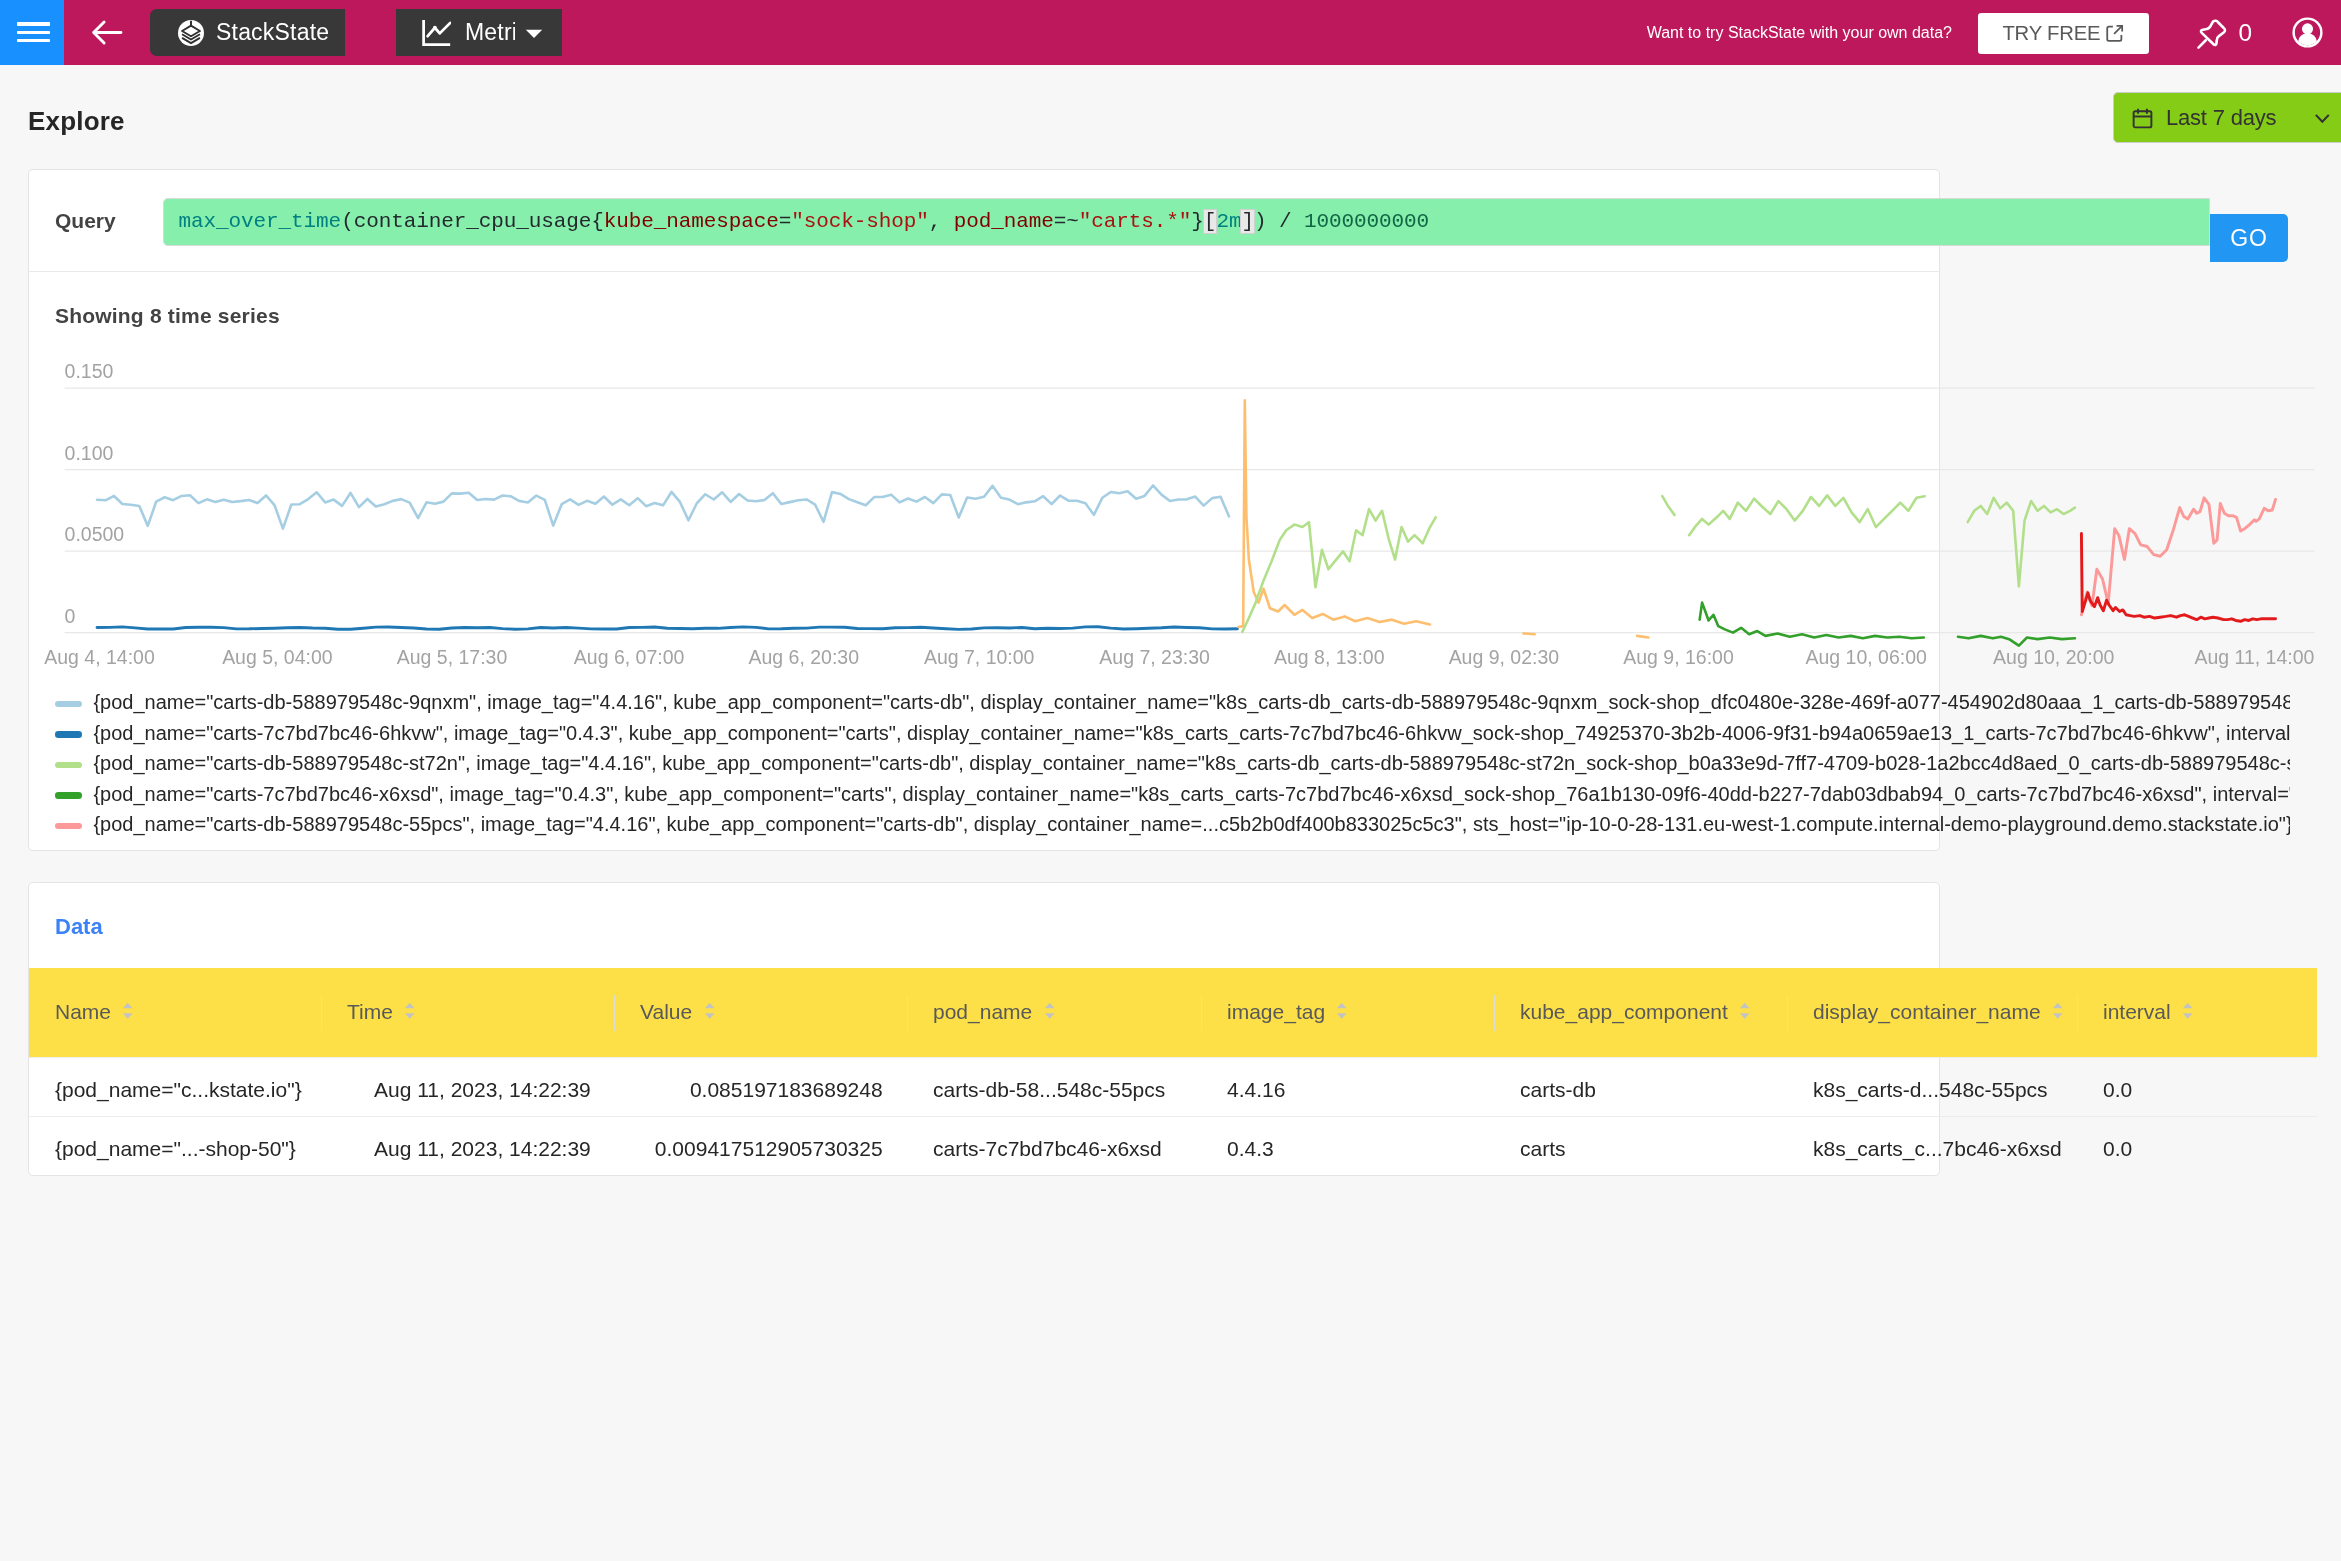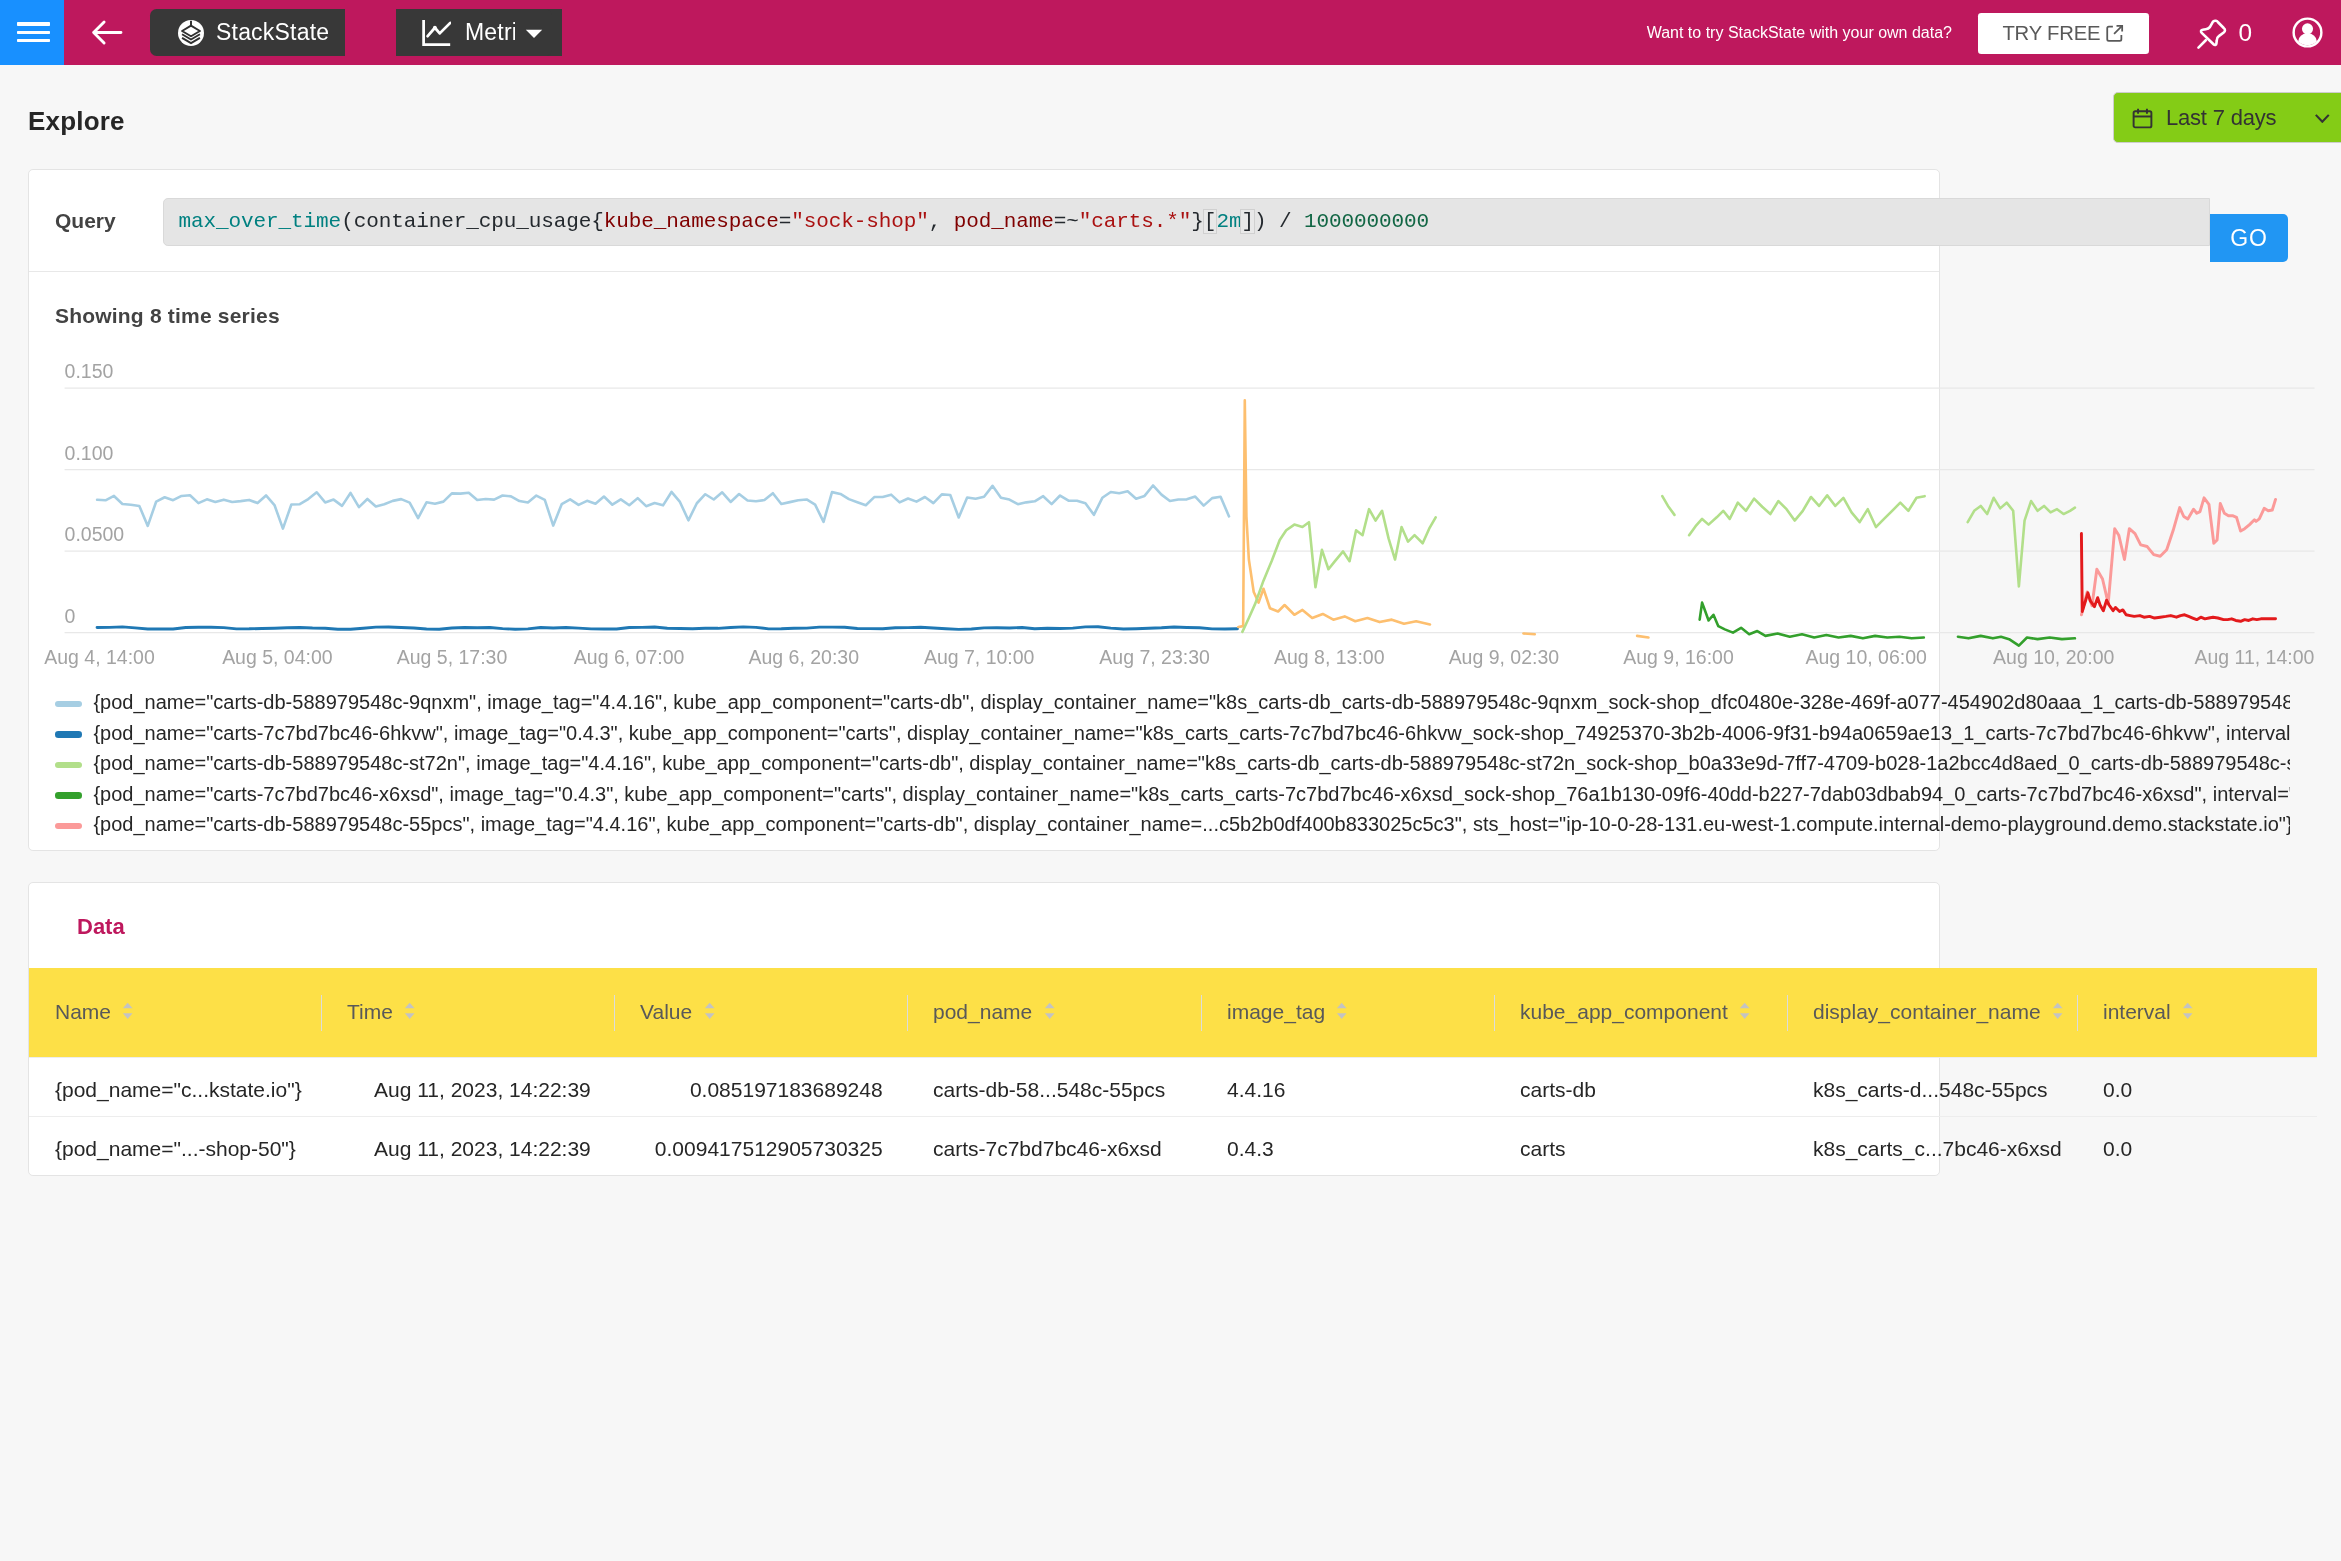--- a/index.html
+++ b/index.html
@@ -22,33 +22,33 @@
 .pagehead { position:relative; width:2342px; height:106px; }
 h1 { position:absolute; left:28px; top:41px; font-size:26px; color:#262626; letter-spacing:0.2px; }
 .daterange { position:absolute; left:2113px; top:27px; width:233px; height:51px; background:#84cc16; border:1.6px solid #cdcdcd; border-radius:4.9px; }
 .daterange .dtxt { position:absolute; left:52px; top:0; line-height:49px; font-size:22px; letter-spacing:-0.2px; color:#333; }
 
 .card { position:absolute; left:28px; width:1912px; background:#fff; border:0.8px solid #e4e4e4; border-radius:4.9px; }
 .card1 { top:169px; height:682px; }
 .card2 { top:882px; height:294px; }
 .queryrow { position:absolute; left:0; top:0; width:100%; height:102px; border-bottom:0.8px solid #e8e8e8; }
 .qlabel { position:absolute; left:26px; top:0; line-height:102px; font-size:21px; font-weight:bold; color:#434343; }
-.qinput { position:absolute; left:134px; top:28px; width:2047px; height:48px; border:0.8px solid #d9d9d9; border-radius:4.9px 0 0 4.9px; background:#e5e5e5; font-family:"Liberation Mono", monospace; font-size:21px; line-height:46px; white-space:nowrap; overflow:hidden; padding-left:14.6px; color:#24292e; letter-spacing:-0.1px; }
+.qinput { position:absolute; left:134px; top:28px; width:2047px; height:48px; border:0.8px solid #d9d9d9; border-radius:4.9px 0 0 4.9px; background:#86efac; font-family:"Liberation Mono", monospace; font-size:21px; line-height:46px; white-space:nowrap; overflow:hidden; padding-left:14.6px; color:#24292e; letter-spacing:-0.1px; }
 .gobtn { position:absolute; left:2181px; top:44px; width:78px; height:48px; background:#2196f3; border-radius:0 4.9px 4.9px 0; color:#fff; font-size:23px; line-height:48px; text-align:center; letter-spacing:0.8px; }
 .c-fn { color:#008080; } .c-lbl { color:#800000; } .c-str { color:#a11; } .c-num { color:#116644; }
 .c-brk { background:#e8e8e8; outline:0.8px solid #d0d0d0; }
 .charttitle { position:absolute; left:26px; top:134px; font-size:21px; font-weight:bold; color:#434343; letter-spacing:0.2px; }
 .chartsvg { position:absolute; left:0; top:102px; overflow:visible; }
 .axlab { font-size:24px; fill:#a3a3a3; }
 .legend { position:absolute; left:26px; top:517px; width:2235px; }
 .lrow { height:30.5px; line-height:30.5px; white-space:nowrap; overflow:hidden; }
 .ldash { display:inline-block; width:27px; height:6.5px; border-radius:3.3px; vertical-align:middle; margin-right:11.4px; margin-top:-3.3px; }
 .ltxt { font-size:20px; color:#262626; }
 
-.datatitle { position:absolute; left:26px; top:31px; font-size:22px; font-weight:bold; color:#be185d;margin-left:22px; }
+.datatitle { position:absolute; left:26px; top:31px; font-size:22px; font-weight:bold; color:#3b82f6; }
 table { position:absolute; left:0; top:85px; width:2287px; border-collapse:collapse; table-layout:fixed; }
 th, td { text-align:left; padding:0 0 0 26px; font-weight:normal; overflow:hidden; white-space:nowrap; }
 thead tr { height:89px; background:#fde047; }
 th { font-size:21px; color:#595959; position:relative; }
 th .sep { position:absolute; left:0; top:27px; width:0.8px; height:36px; background:#dcdcdc; }
 tbody tr { height:59px; border-top:0.8px solid #ededed; }
 td { font-size:21px; color:#262626; padding-top:7.3px; }
 td.time { padding-left:53px; }
 td.num { text-align:right; padding:7.3px 24.4px 0 0; }
 .sorticon { display:inline-block; vertical-align:-1.6px; margin-left:11.4px; }

